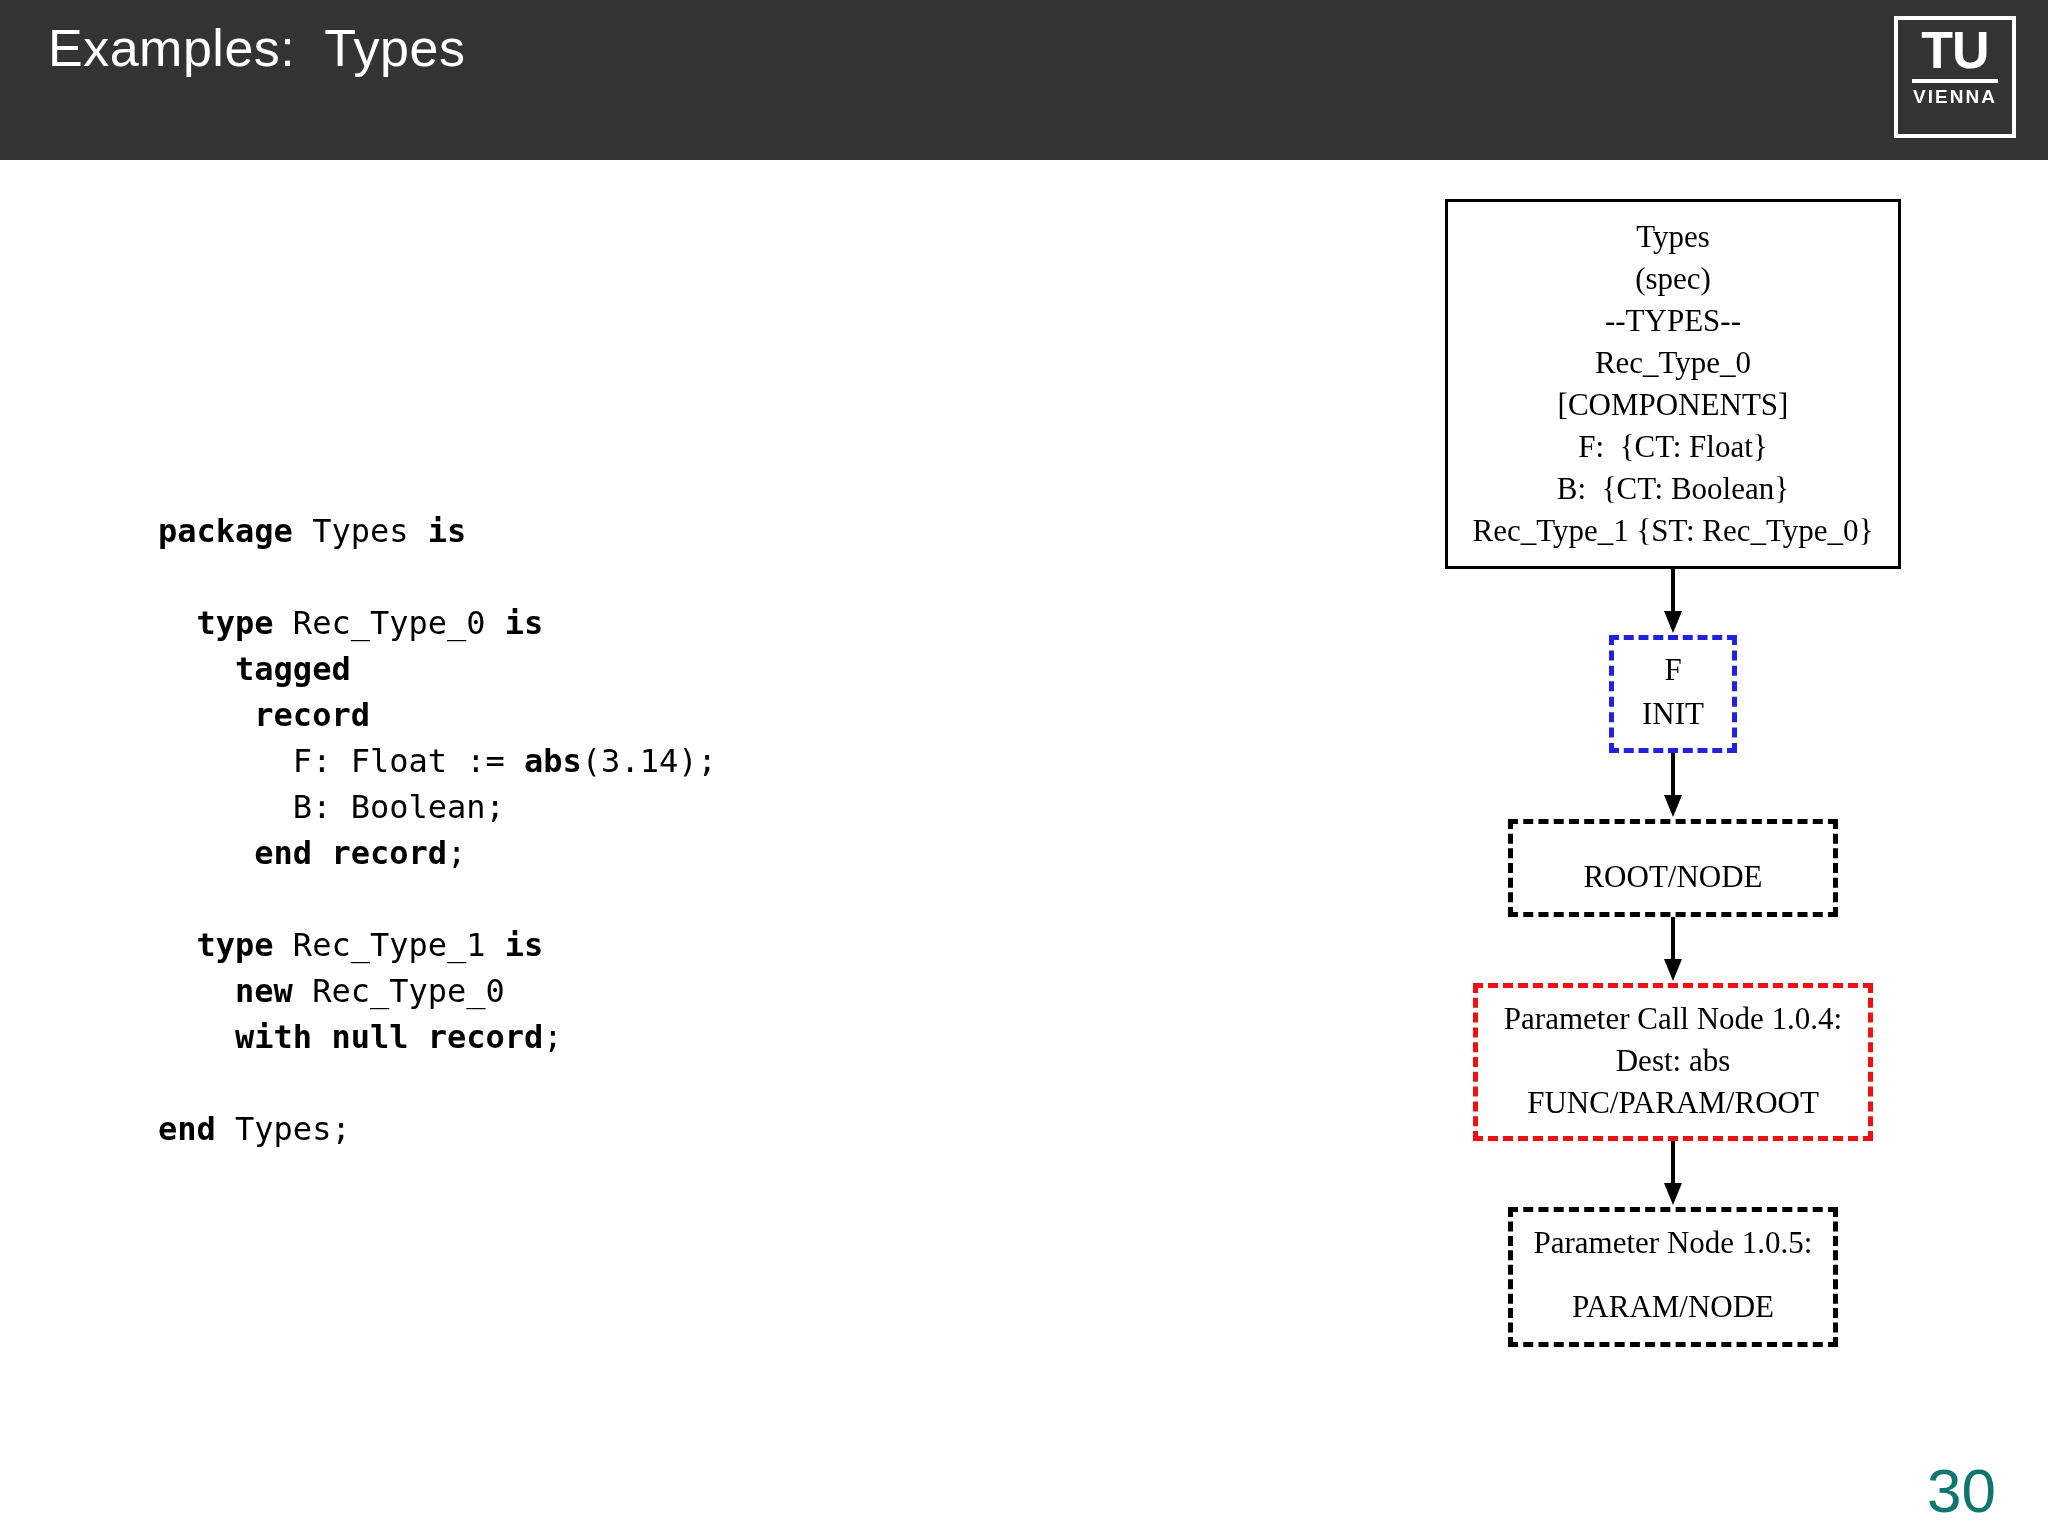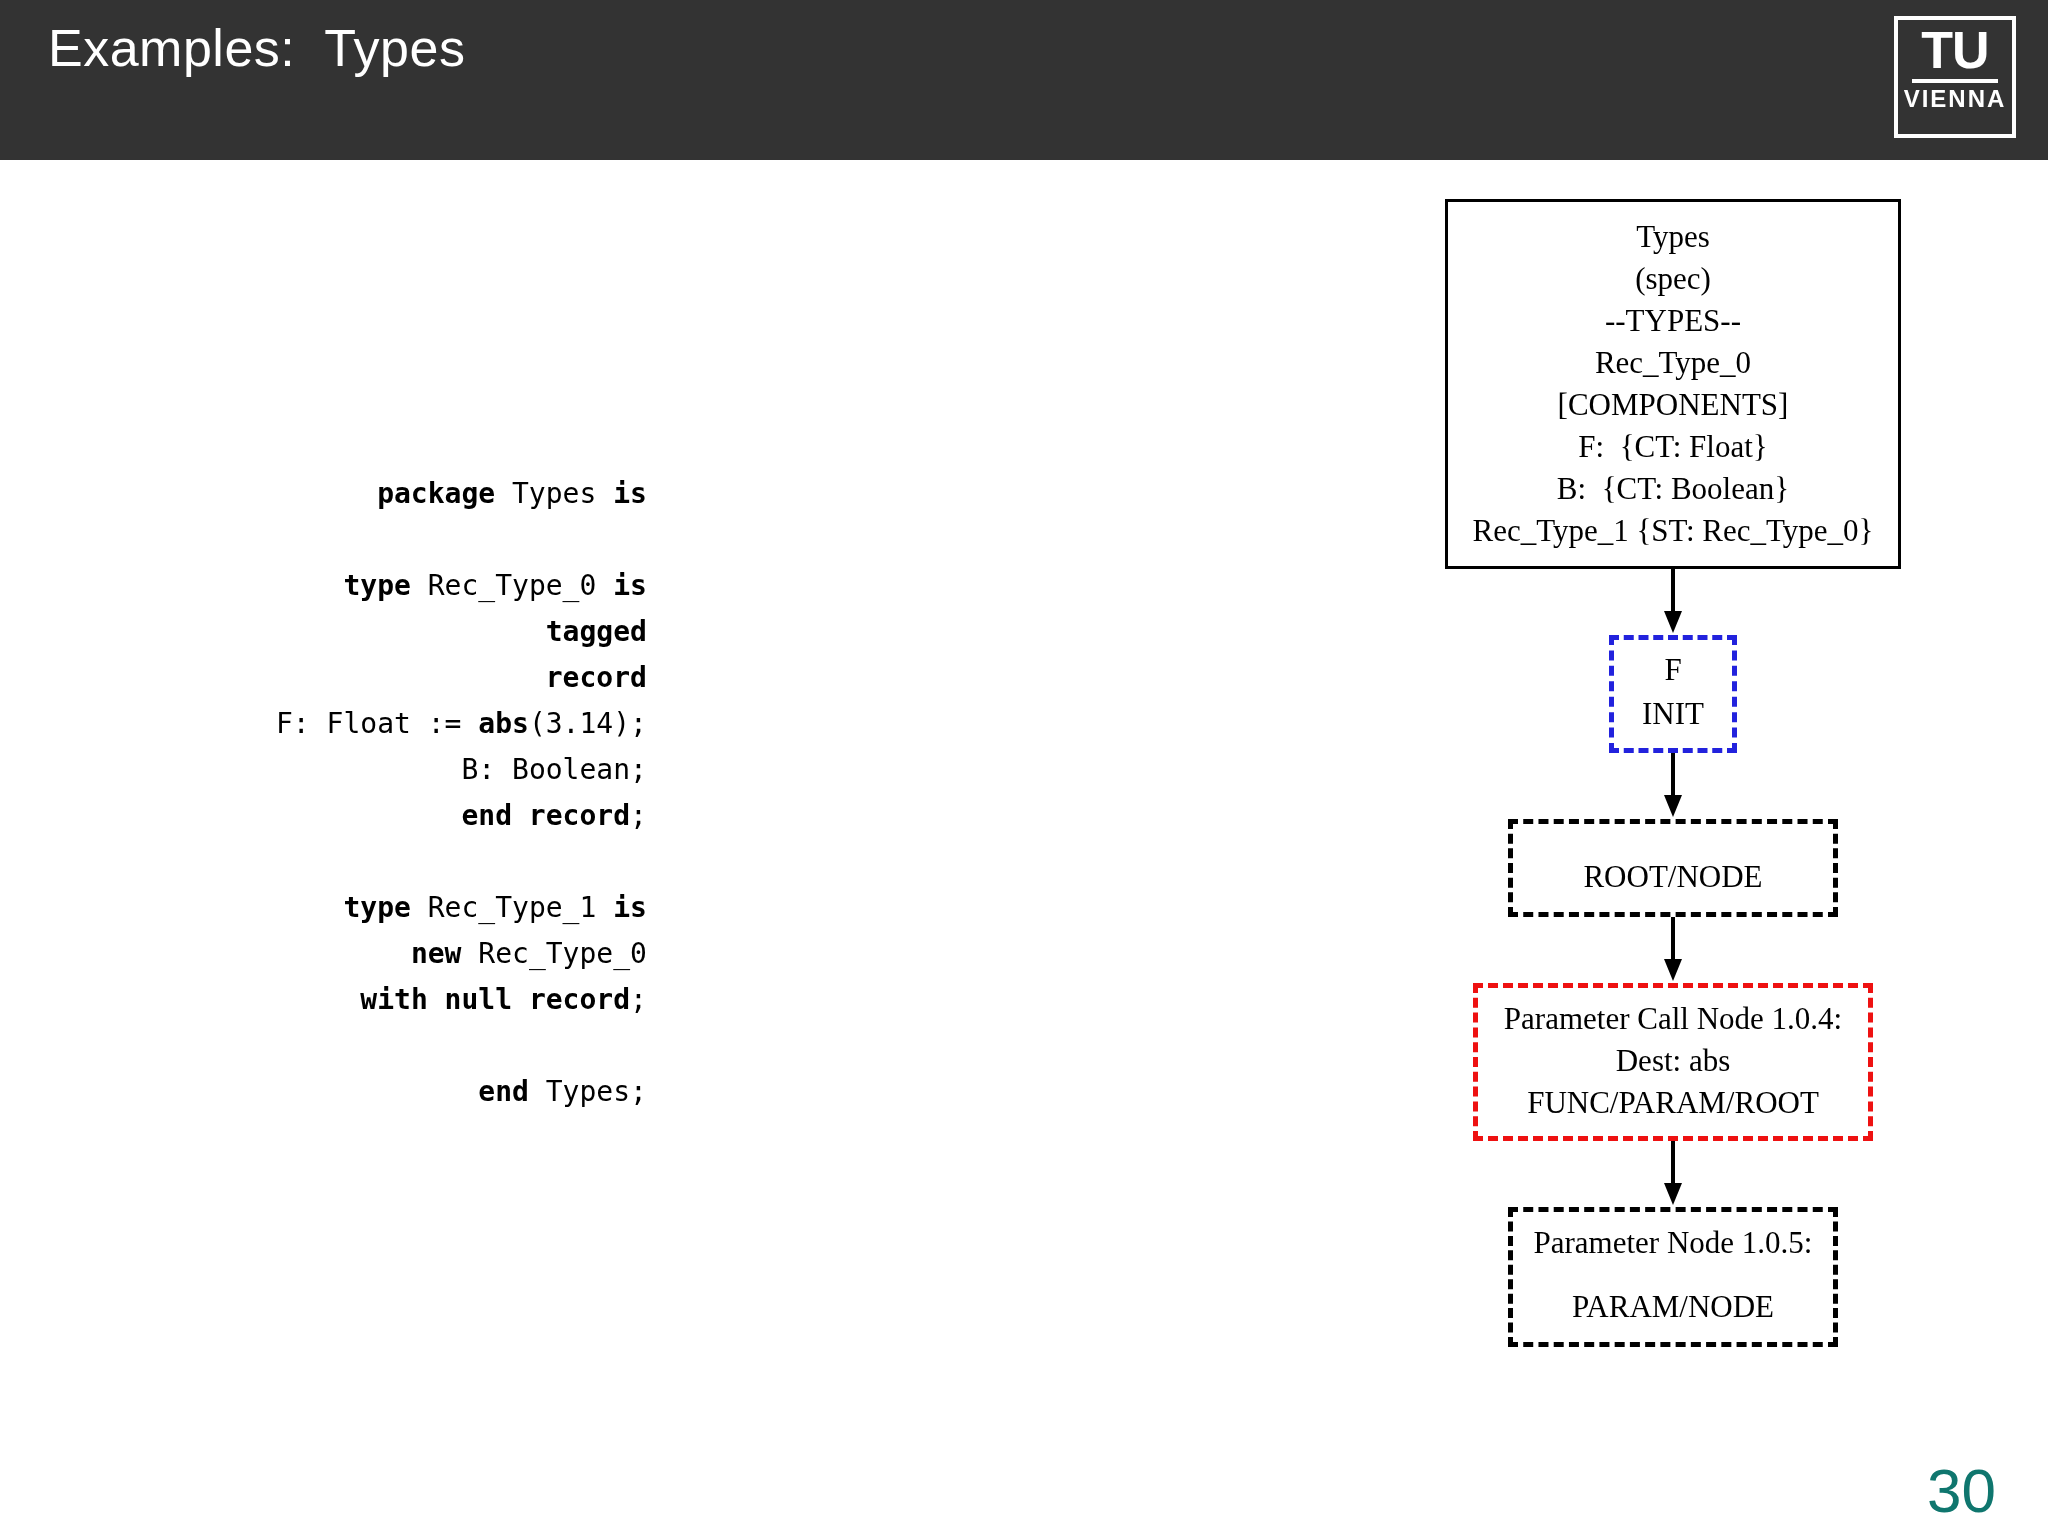--- a/index.html
+++ b/index.html
@@ -58,38 +58,37 @@
     letter-spacing: -1px;
   }
   #tu-logo .tu-rule {
     width: 86px;
     height: 4px;
     background: #ffffff;
     margin: 4px 0 4px 0;
   }
   #tu-logo .tu-sub {
     font-family: "Liberation Sans", sans-serif;
-    font-size: 24px;
+    font-size: 19px;
     font-weight: bold;
     color: #ffffff;
     letter-spacing: 2px;
     line-height: 1;
   }
 
   
   #code-listing {
     position: absolute;
     left: 158px;
-    top: 471px;
+    top: 508px;
     font-family: "DejaVu Sans Mono", "Liberation Mono", monospace;
-    font-size: 28px;
+    font-size: 32px;
     line-height: 46px;
     color: #000000;
     white-space: pre;
-    text-align: right;
   }
   #code-listing .code-line { white-space: pre; height: 46px; }
   #code-listing .kw { font-weight: bold; }
   #code-listing .id { font-weight: normal; }
   #code-listing .blank { height: 46px; }
 
   
   #diagram {
     position: absolute;
     left: 1443px;

